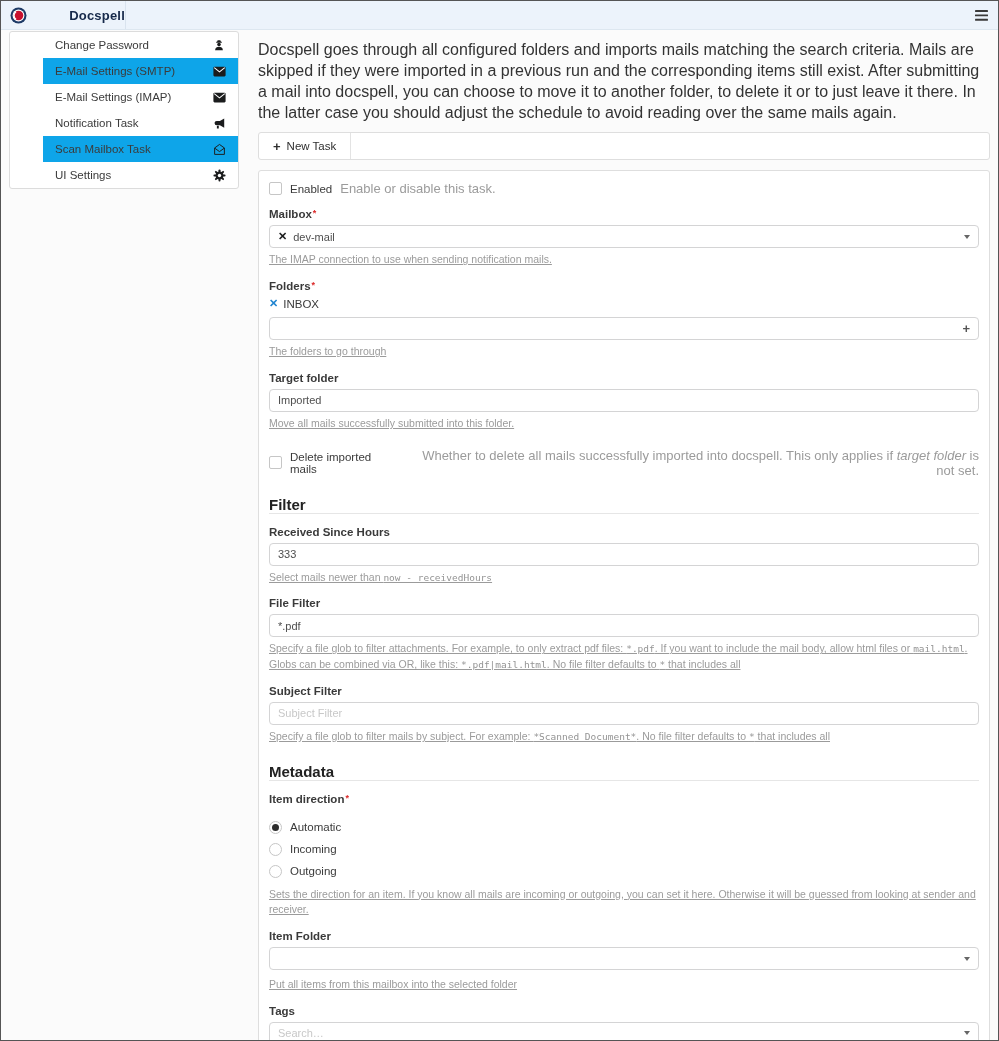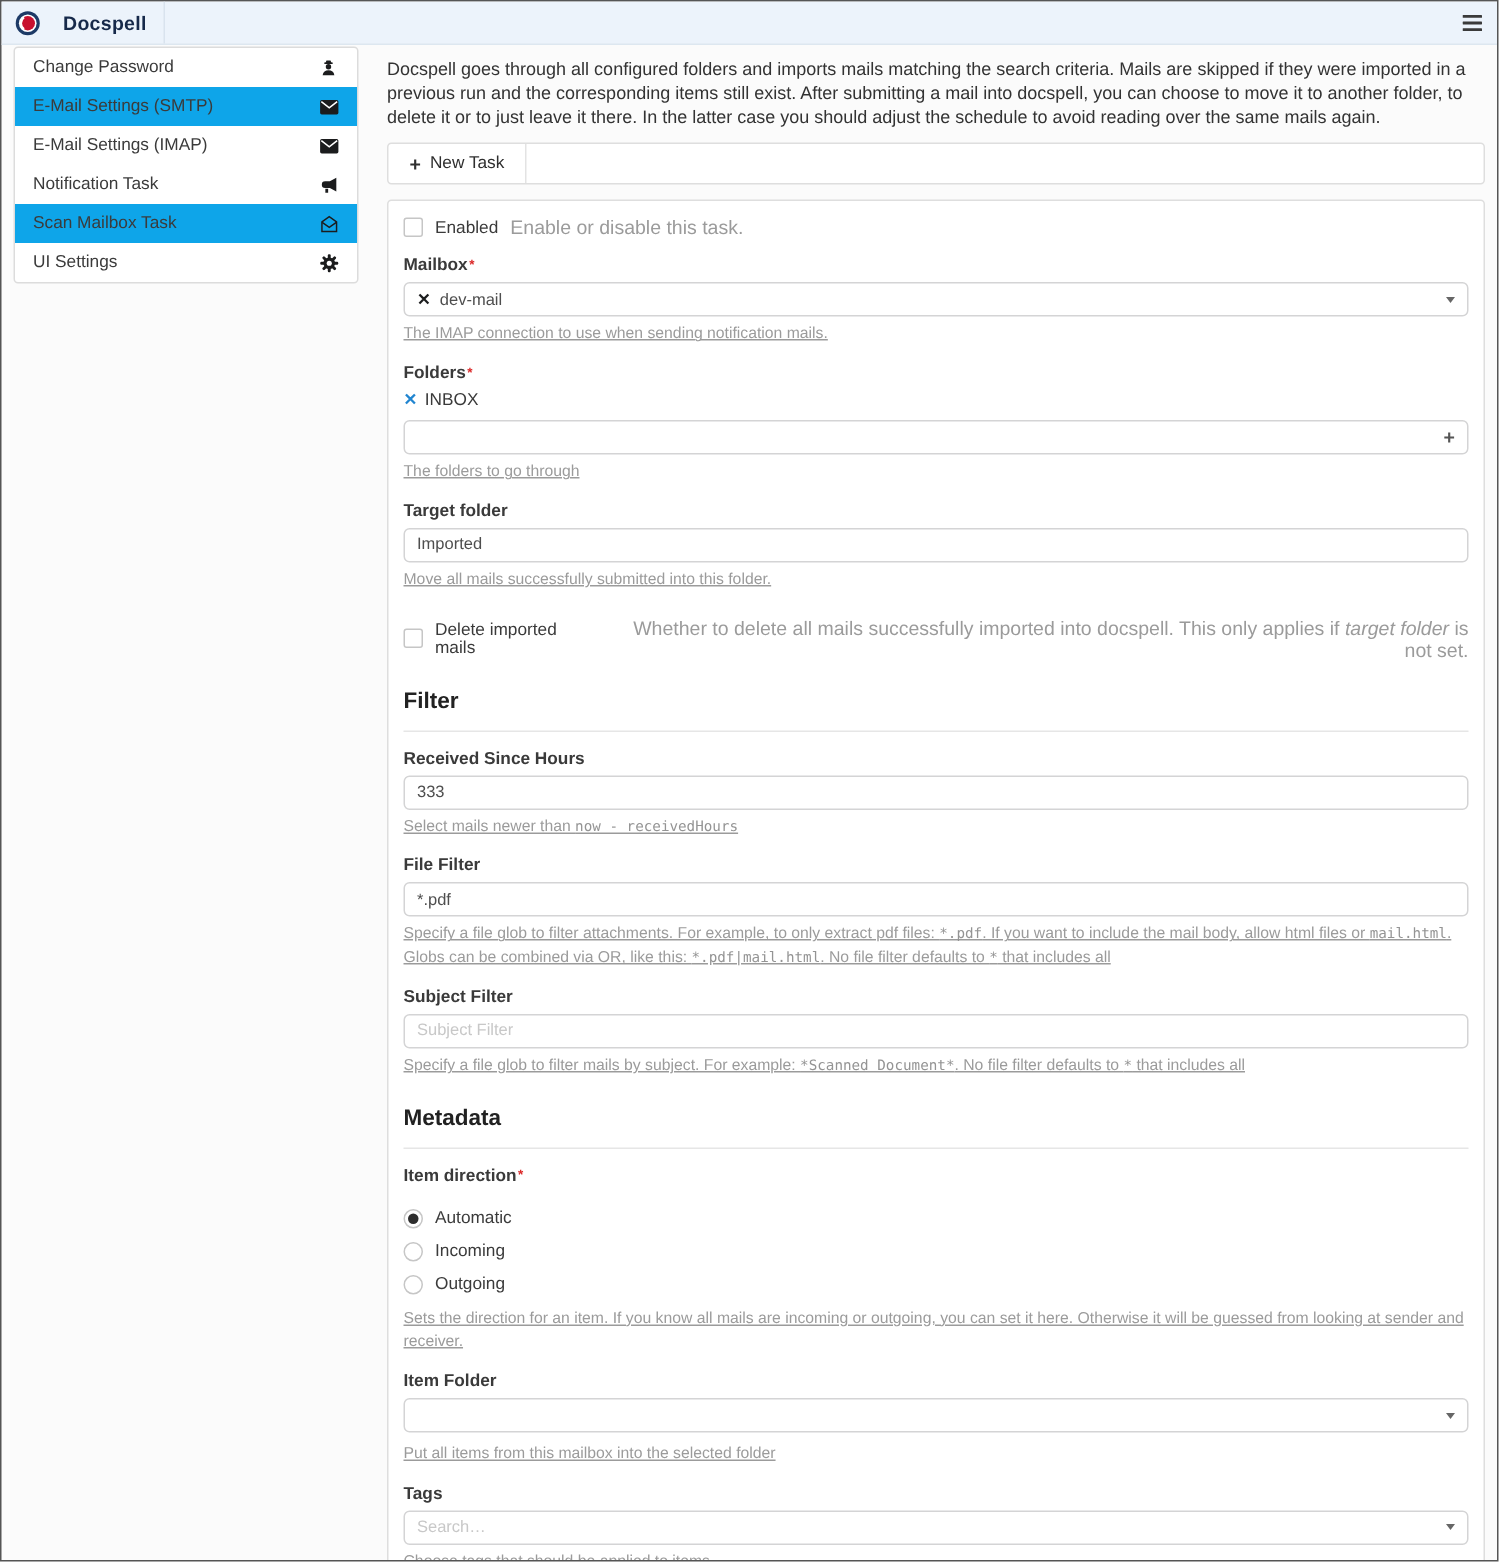--- a/index.html
+++ b/index.html
@@ -11,44 +11,44 @@
     border:1px solid #555;
     overflow:hidden;
     position:relative;
   }
   
   .navbar {
     height:29px; background:#ecf3fb; border-bottom:1px solid #dde7f0;
     display:flex; align-items:stretch;
   }
   .brand {
-    width:109px; display:flex; align-items:center; gap:15px;
-    padding-left:9px; border-right:1px solid #d9e3ee; cursor:pointer;
+    width:125px; display:flex; align-items:center; gap:3px;
+    padding-left:9px; border-right:1px solid #d9e3ee; cursor:pointer;justify-content:space-between;
   }
   .brand-name { font-weight:bold; font-size:13px; color:#16294a; letter-spacing:.2px; }
   .nav-spacer { flex:1; }
   .nav-burger {
     width:34px; display:flex; align-items:center; justify-content:center; cursor:pointer;
   }
   
   .page { display:flex; padding:1px 8px 0 8px; align-items:flex-start; }
   .sidebar {
     width:230px; background:#fff; border:1px solid #dcdcdc; border-radius:3px;
-    overflow:hidden; flex:none;
+    overflow:hidden; flex:none;padding-left:33px;
   }
   .side-item {
     height:26px; display:flex; align-items:center; justify-content:space-between;
     padding:0 12px; font-size:11.5px; color:#3b3b3b; cursor:pointer;
   }
   .side-item.hl { background:#0ea5e9; }
   .side-item .lbl { white-space:nowrap; }
   .side-icon { width:14px; height:14px; display:flex; align-items:center; justify-content:center; }
   
   .main { flex:1; padding-left:19px; padding-top:8px; }
-  .intro { font-size:12px; line-height:1.32; color:#333; margin-bottom:9px; }
+  .intro { font-size:16px; line-height:1.32; color:#333; margin-bottom:9px; }
   .toolbar {
     background:#fff; border:1px solid #dedede; border-radius:3px; height:28px;
     display:flex; align-items:stretch; margin-bottom:10px;
   }
   .newtask-btn {
     display:flex; align-items:center; gap:6px; padding:0 14px;
     border-right:1px solid #e3e3e3; font-size:11.5px; color:#2f2f2f; cursor:pointer;
   }
   .plus-glyph { font-weight:bold; font-size:13px; color:#2f2f2f; }
   .card {
@@ -76,21 +76,21 @@
   .checkbox {
     width:13px; height:13px; border:1px solid #c6c6c6; border-radius:2px; background:#fff;
     flex:none; cursor:pointer;
   }
   .chk-label { font-size:11.5px; font-weight:normal; color:#3a3a3a; cursor:pointer; }
   .chk-help { font-size:13px; color:#9b9b9b;text-align:right; }
   .x-dark { color:#1b1c1d; font-weight:bold; font-size:11px; margin-right:6px; cursor:pointer; }
   .x-blue { color:#2185d0; font-weight:bold; font-size:11px; margin-right:5px; cursor:pointer; }
   .chip-row { display:flex; align-items:center; font-size:11.5px; color:#3a3a3a; margin-bottom:7px; }
   .section-h {
-    font-size:15px; font-weight:bold; color:#222; padding-bottom:11px;
+    font-size:15px; font-weight:bold; color:#222; padding-bottom:0;
     border-bottom:1px solid #e6e6e6; margin:18px 0 12px 0;
   }
   .radio-row { display:flex; align-items:center; gap:8px; margin-bottom:9px; }
   .radio {
     width:13px; height:13px; border-radius:50%; border:1px solid #c6c6c6; background:#fff;
     flex:none; display:flex; align-items:center; justify-content:center; cursor:pointer;
   }
   .radio.checked::after { content:""; width:7px; height:7px; border-radius:50%; background:#2d2d2d; }
   .radio-label { font-size:11.5px; color:#3b3b3b; cursor:pointer; }
 </style>

